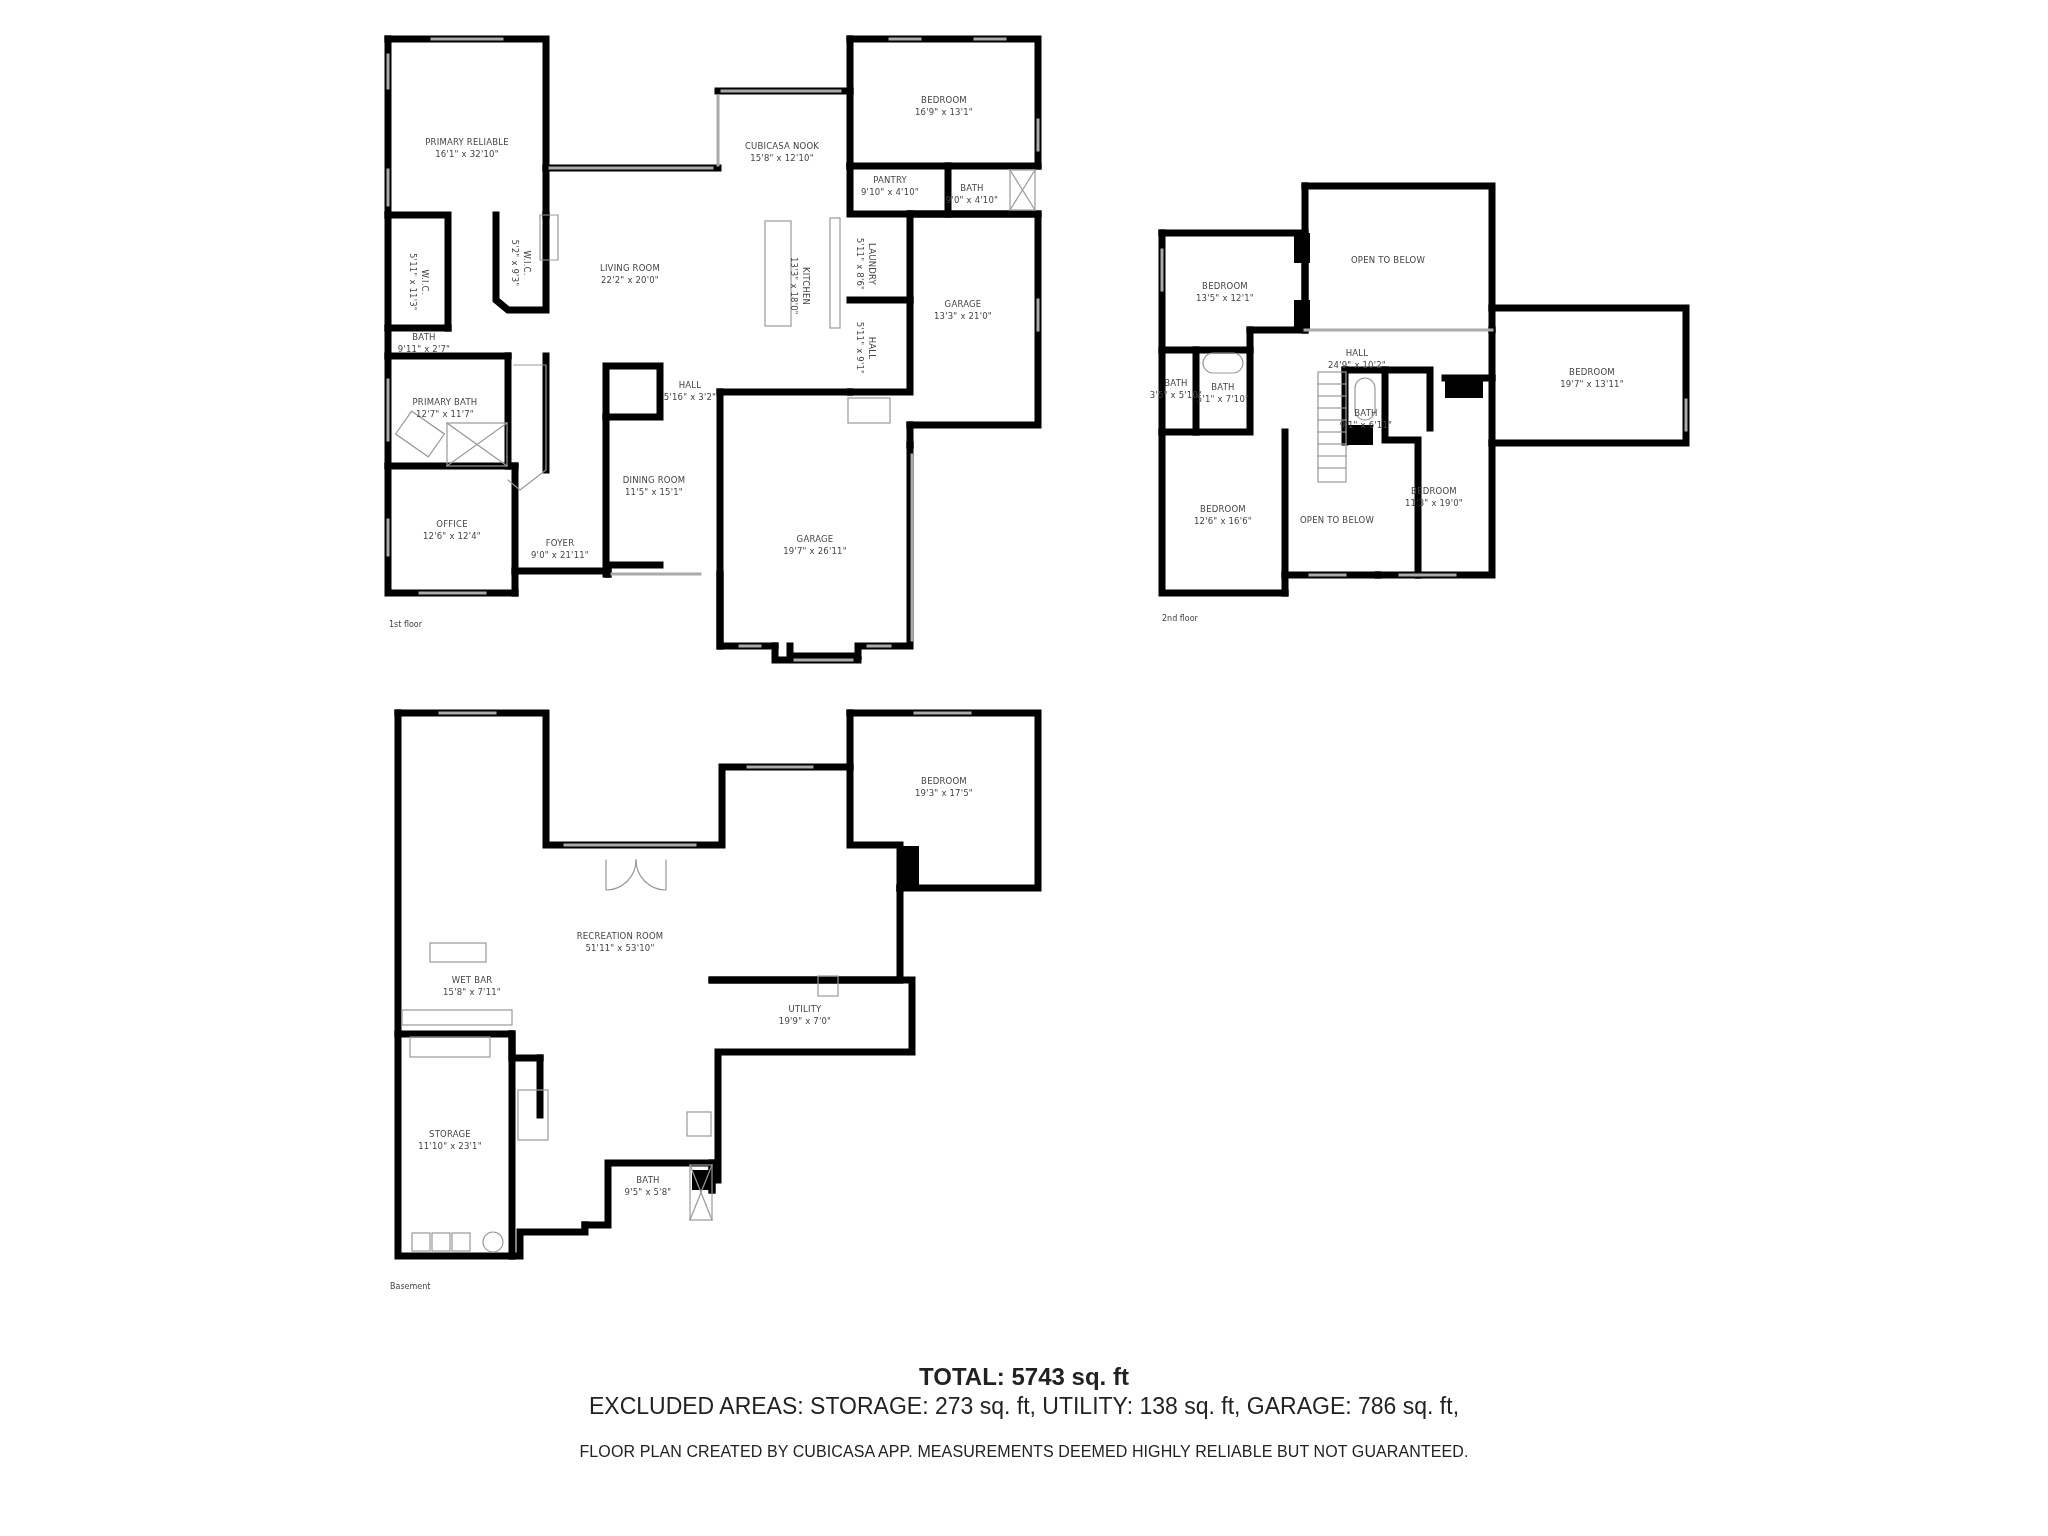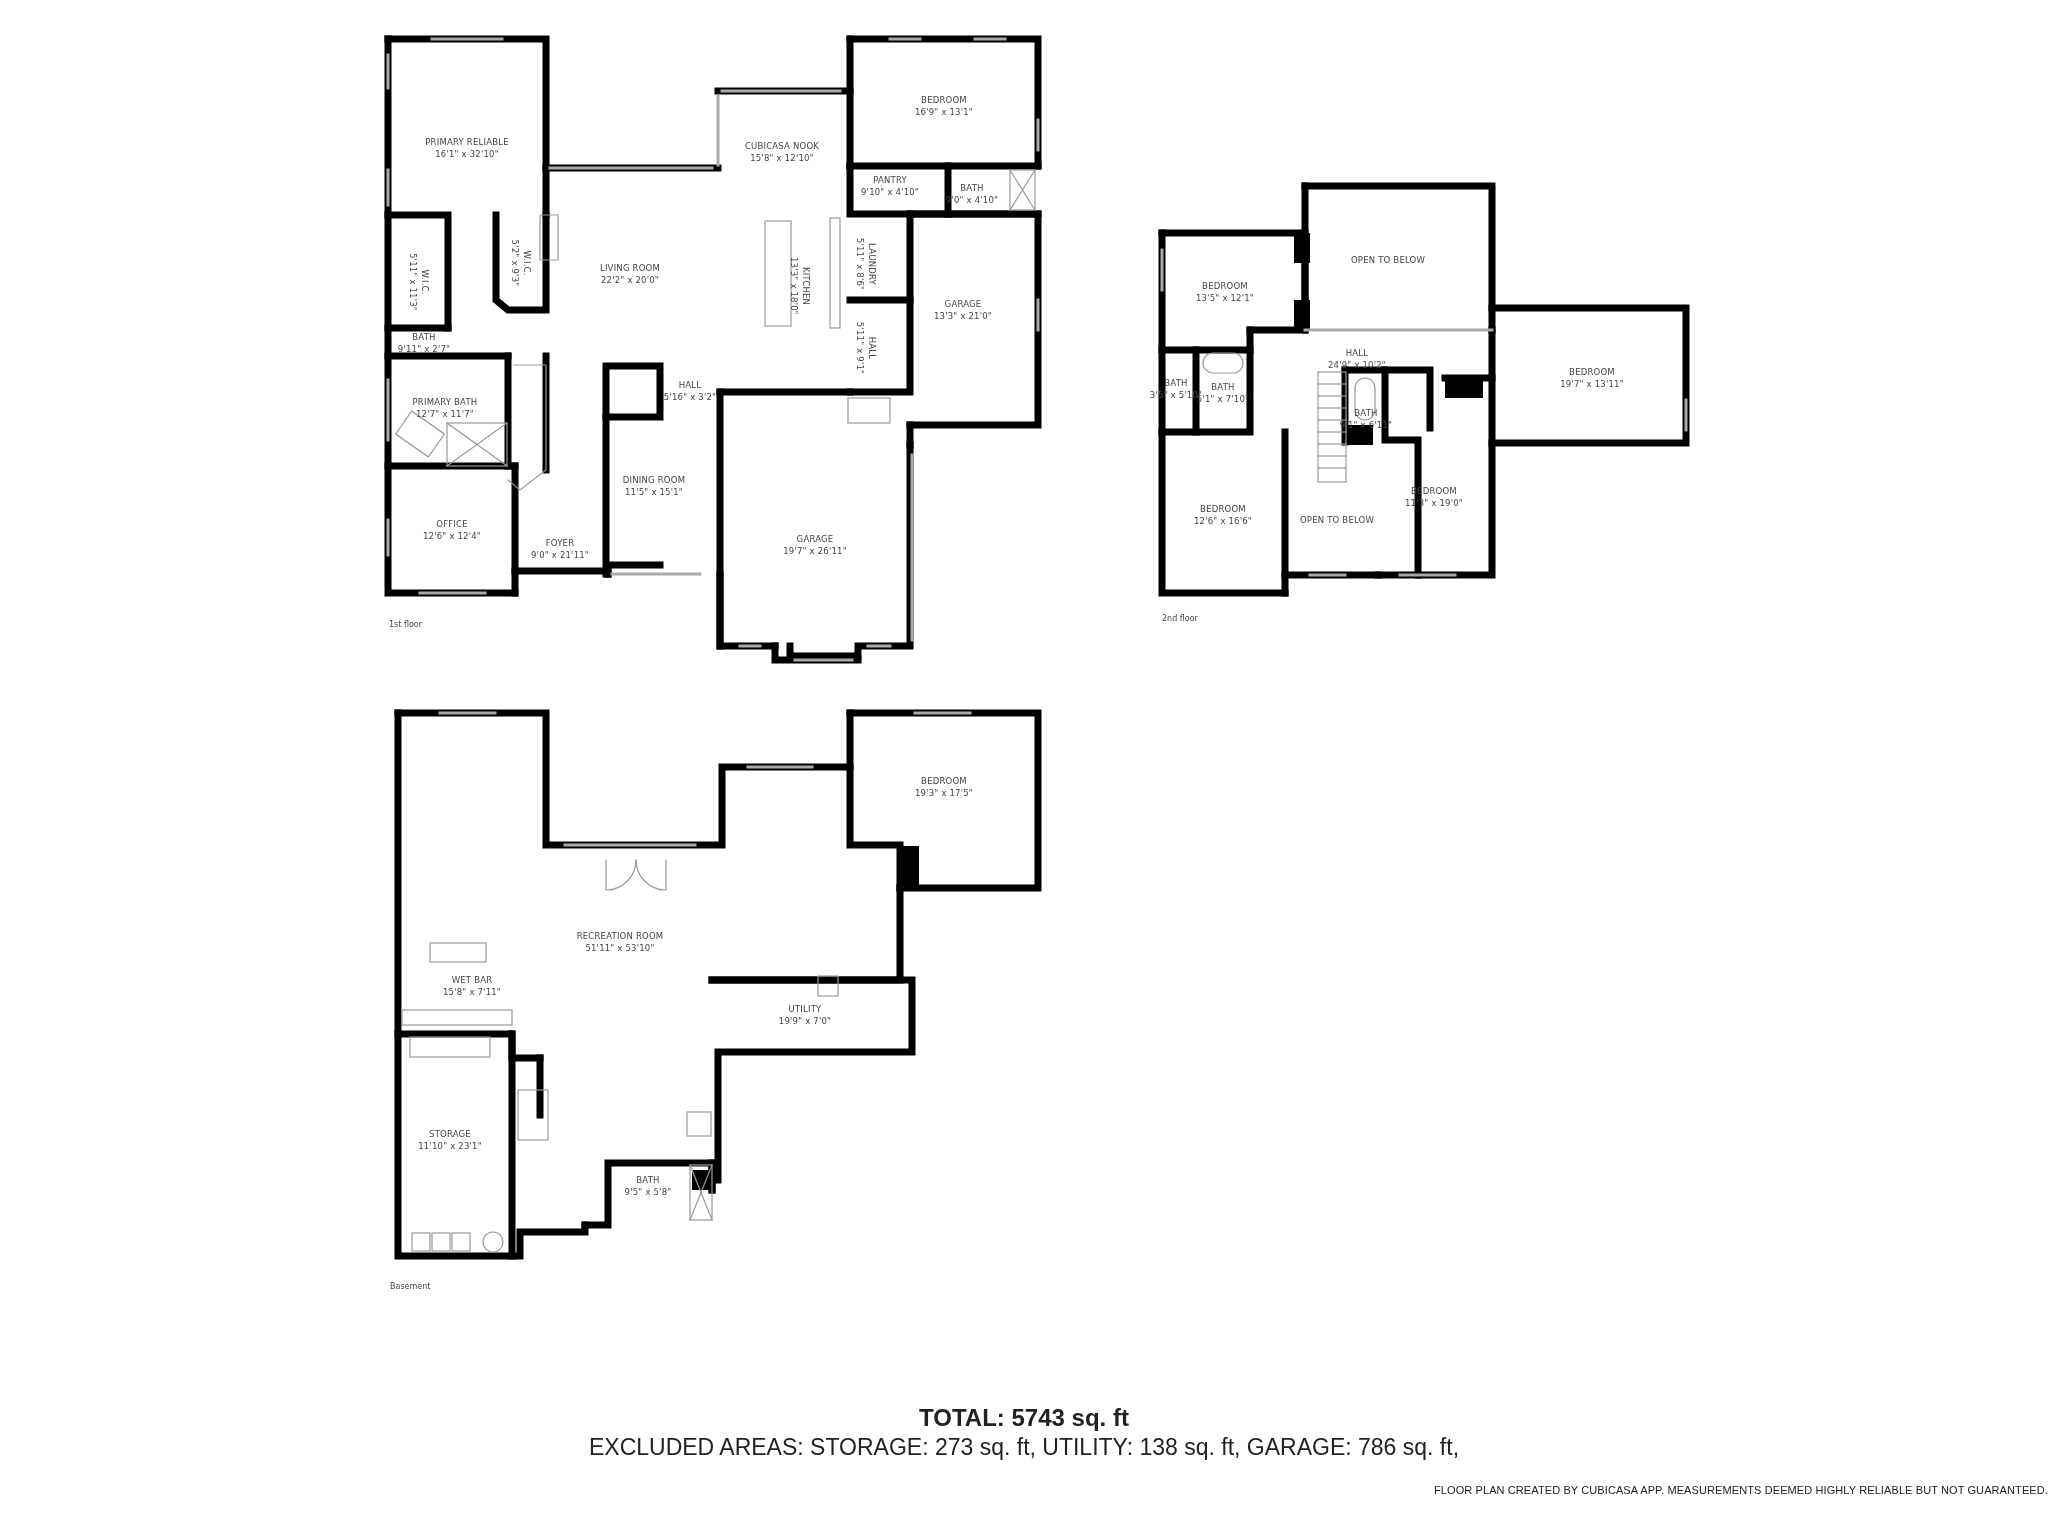--- a/index.html
+++ b/index.html
@@ -2,24 +2,24 @@
 <html><head>
 <meta charset="utf-8">
 <style>
   html,body{margin:0;padding:0;background:#ffffff;}
   body{width:2048px;height:1536px;position:relative;overflow:hidden;font-family:"DejaVu Sans","Liberation Sans",sans-serif;color:#333;}
   #plan{position:absolute;left:0;top:0;width:2048px;height:1536px;}
   .room{position:absolute;text-align:center;font-size:8.5px;line-height:12px;color:#444;letter-spacing:0.2px;white-space:nowrap;transform:translate(-50%,-50%);}
   .room .dim{display:block;}
   .rot{transform:translate(-50%,-50%) rotate(90deg);}
   .floor-label{position:absolute;font-size:8px;color:#444;}
-  #summary{position:absolute;left:0;top:1362px;width:2048px;text-align:center;font-family:"Liberation Sans",sans-serif;color:#222;margin-top:41px;}
+  #summary{position:absolute;left:0;top:1362px;width:2048px;text-align:center;font-family:"Liberation Sans",sans-serif;color:#222;}
   #summary .total{font-size:24px;font-weight:bold;line-height:30px;}
   #summary .line{font-size:23px;line-height:29px;}
-  #summary .disclaimer{font-size:11px;margin-top:22px;letter-spacing:0.1px;text-align:right;}
+  #summary .disclaimer{font-size:16px;margin-top:22px;letter-spacing:0.1px;}
 </style>
 </head>
 <body>
 
 <svg id="plan" viewBox="0 0 2048 1536" xmlns="http://www.w3.org/2000/svg">
   <g fill="none" stroke="#000" stroke-width="7" stroke-linejoin="miter" stroke-linecap="square">
 
     <g>
 
       <path d="M388 39 H546 V215"></path>

